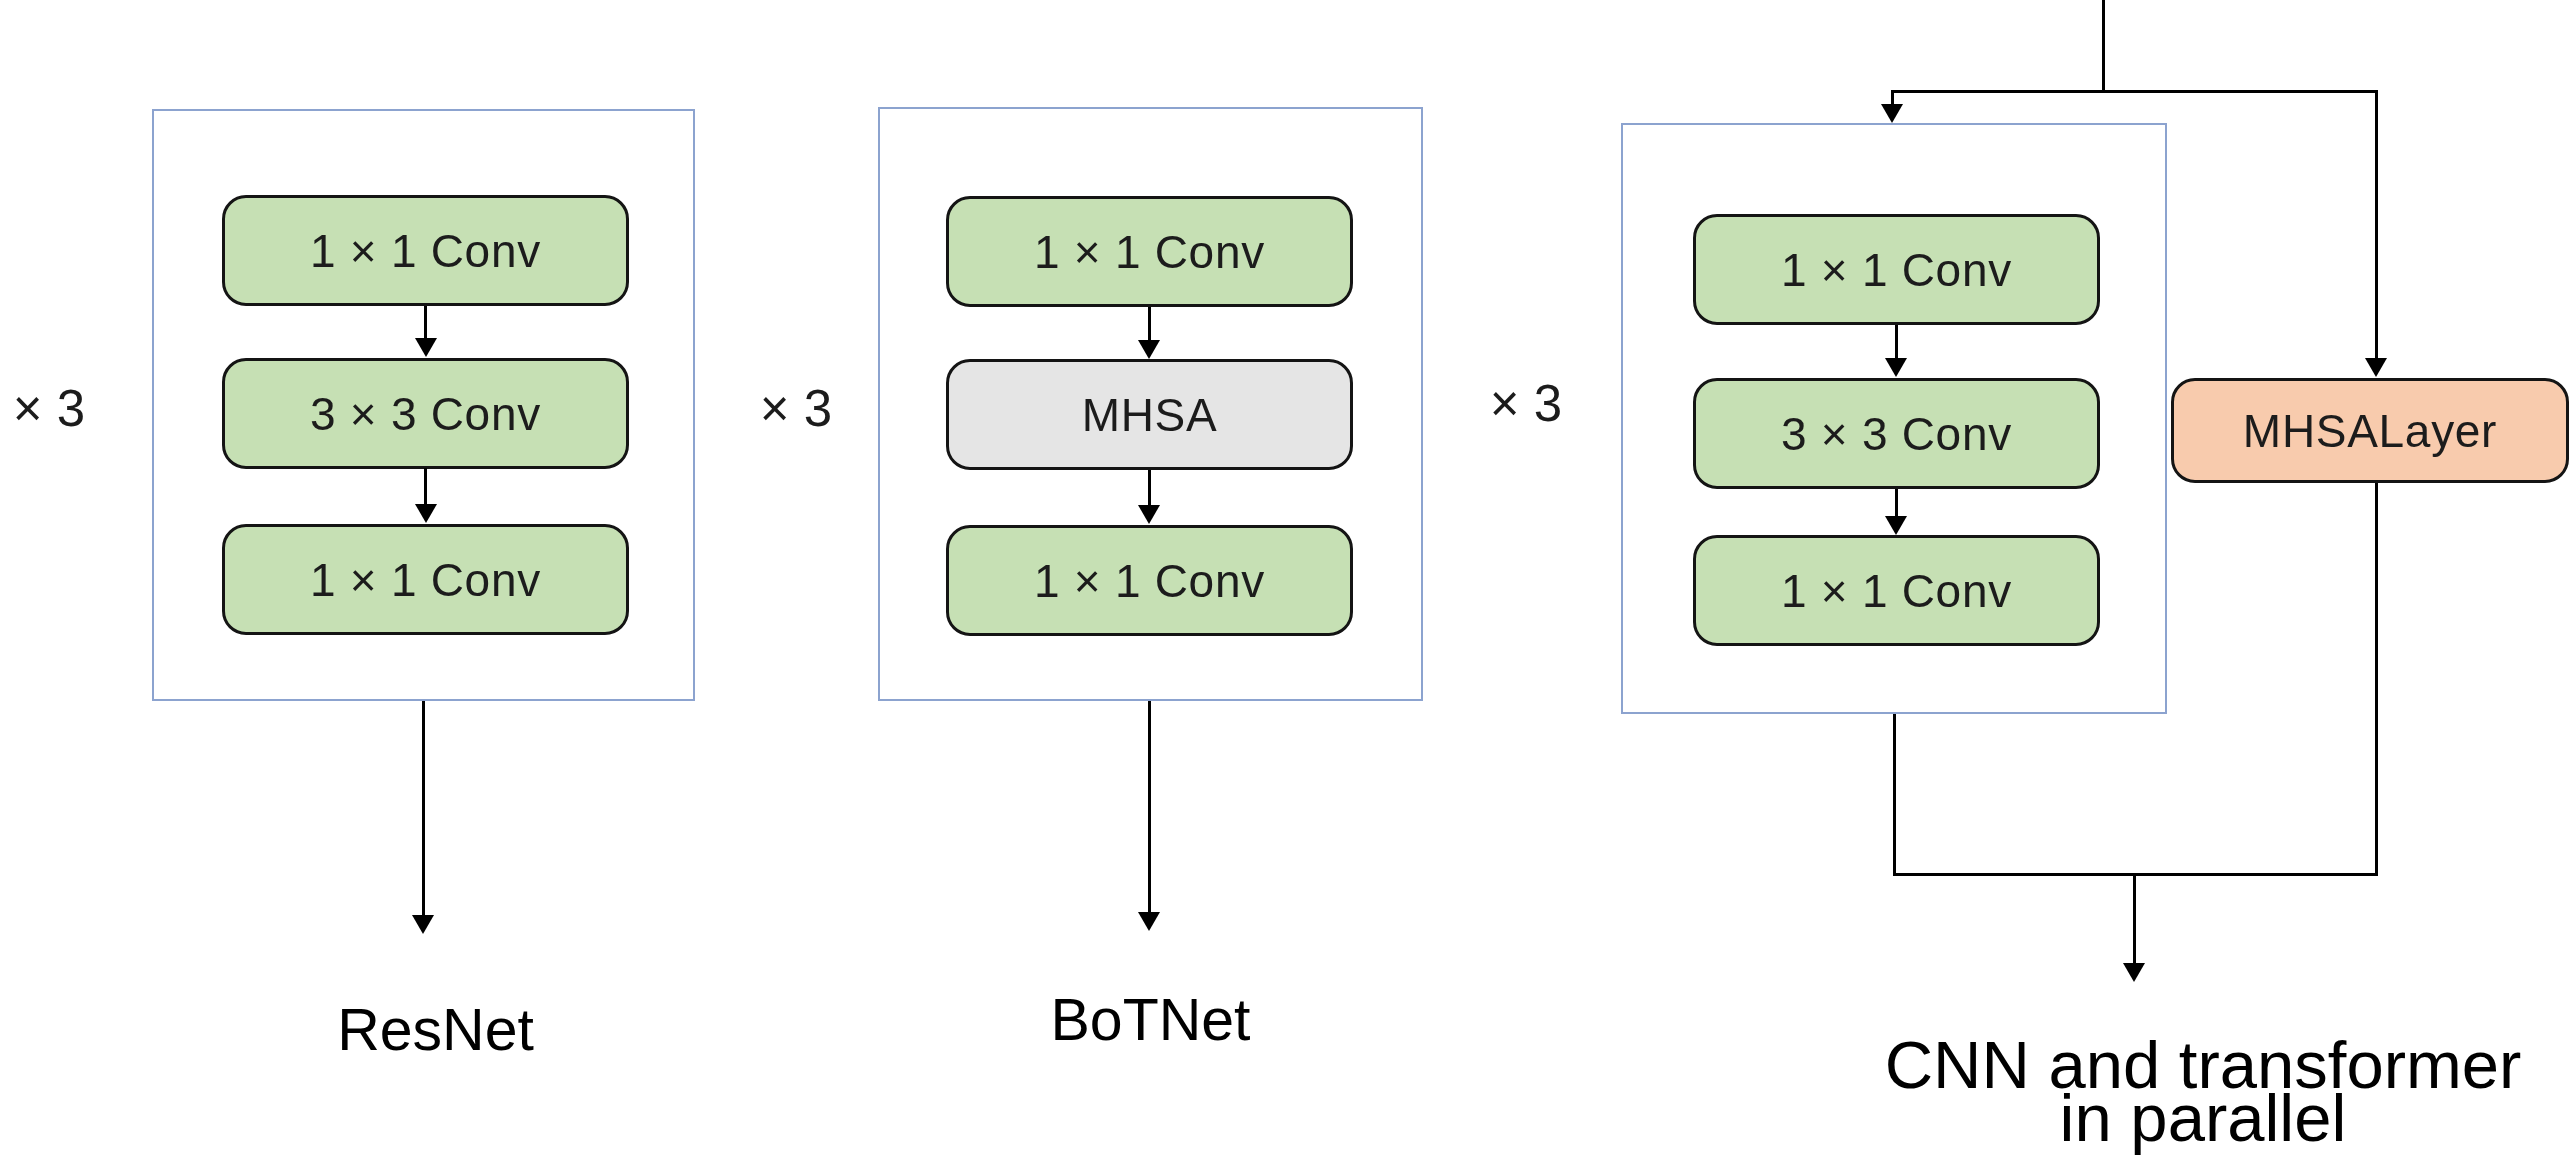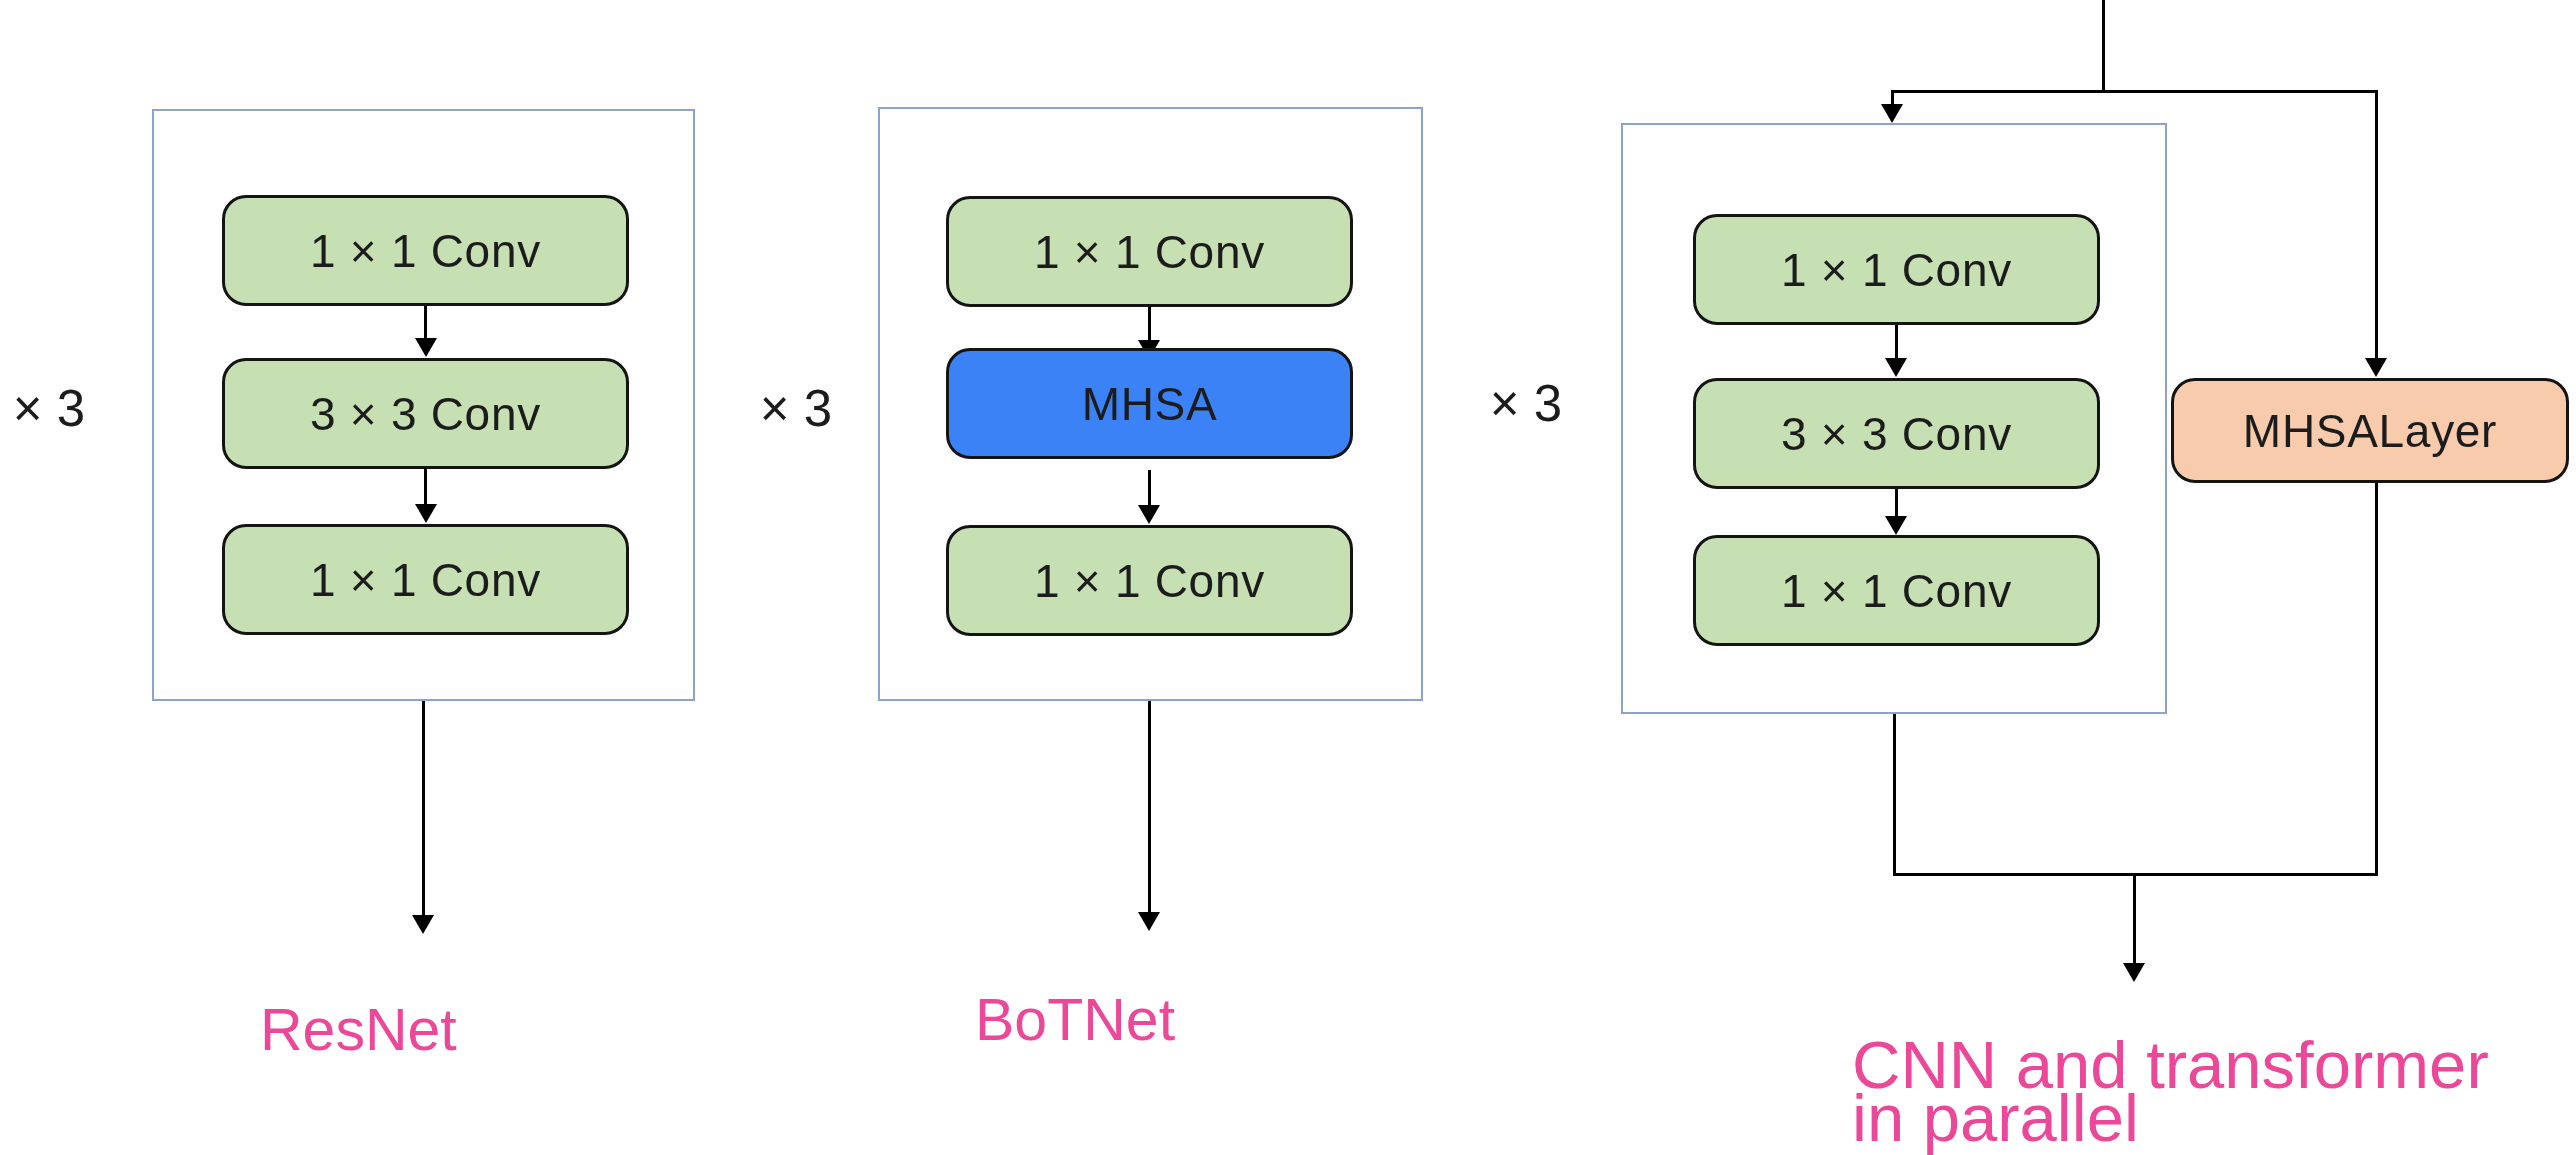--- a/index.html
+++ b/index.html
@@ -56,22 +56,22 @@
   .multiplier {
     position: absolute;
     width: 112px;
     font-size: 51px;
     color: #1c1c1c;
     text-align: center;
   }
   .caption {
     position: absolute;
     font-size: 59px;
-    color: #ec4899;
-    text-align: left;
+    color: #000000;
+    text-align: center;
   }
   .caption-large {
     font-size: 67px;
   }
 </style>
 </head>
 <body>
 
 <div class="canvas">
 
@@ -106,21 +106,21 @@
 
   <div class="frame" style="left: 878px; top: 107px; width: 545px; height: 594px; border-color: rgb(140, 163, 207);"></div>
 
   <div class="node" style="left: 946px; top: 196px; background-color: rgb(198, 224, 180);">
     <span>1 × 1 Conv</span>
   </div>
 
   <div class="vline" style="left:1148px; top:307px; height:35px;"></div>
   <div class="arrowhead" style="left:1138px; top:340px;"></div>
 
-  <div class="node" style="left: 946px; top: 348px; background-color: #3b82f6;">
+  <div class="node" style="left: 946px; top: 359px; background-color: #e5e5e5;">
     <span>MHSA</span>
   </div>
 
   <div class="vline" style="left:1148px; top:470px; height:36px;"></div>
   <div class="arrowhead" style="left:1138px; top:505px;"></div>
 
   <div class="node" style="left: 946px; top: 525px; background-color: rgb(198, 224, 180);">
     <span>1 × 1 Conv</span>
   </div>
 

